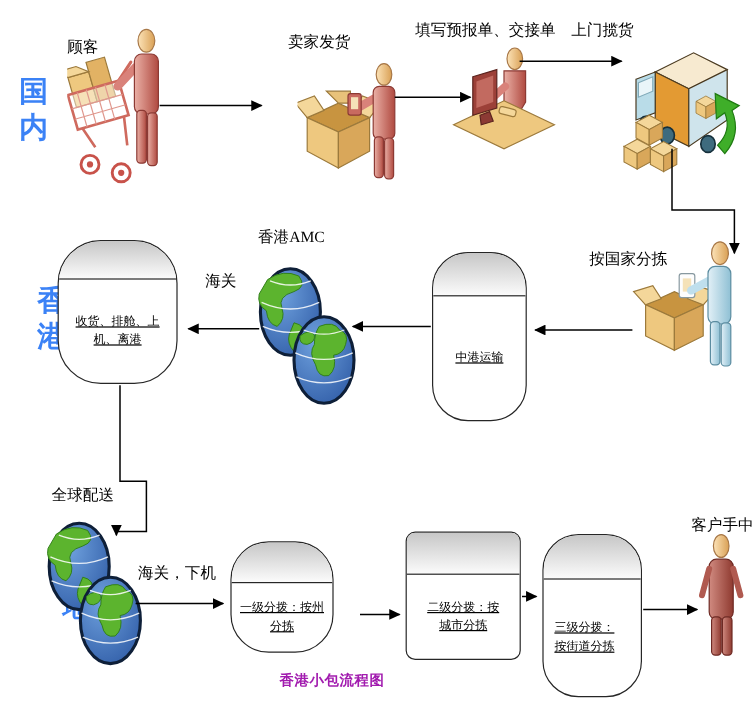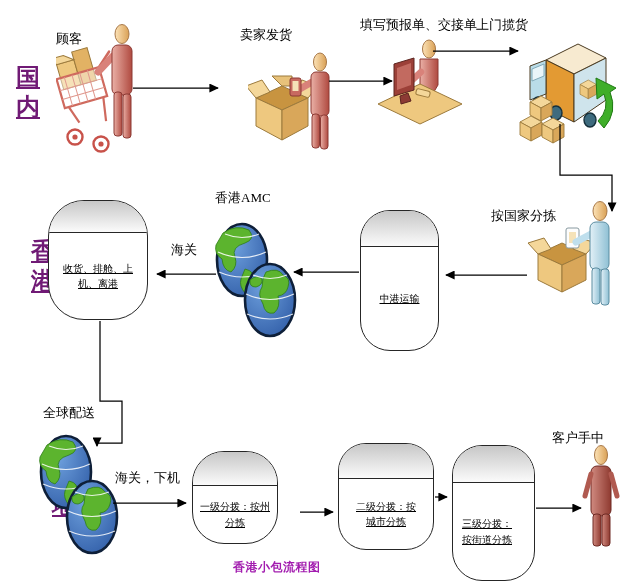--- a/index.html
+++ b/index.html
@@ -4,22 +4,22 @@
 <style>
   html,body{margin:0;padding:0;background:#fff;}
   #canvas{
     position:relative;width:628px;height:584px;background:#ffffff;
     font-family:"Liberation Serif","DejaVu Serif",serif;color:#000;overflow:hidden;
   }
   .overlay{position:absolute;left:0;top:0;width:628px;height:584px;pointer-events:none;}
   .icon{position:absolute;}
   .flow-label{position:absolute;font-size:13px;color:#000;white-space:nowrap;line-height:1.1;}
   .rail-label{
-    position:absolute;color:#701a75;font-weight:bold;font-size:24px;width:30px;
-    text-align:center;word-break:break-all;line-height:1.25;text-decoration:underline;
+    position:absolute;color:#3b82f6;font-weight:bold;font-size:24px;width:30px;
+    text-align:center;word-break:break-all;line-height:1.25;
   }
   .rail-small{font-size:22px;width:26px;margin-left:34px;}
   .shape{
     position:absolute;box-sizing:border-box;border:1.4px solid #262626;background:#fff;
     overflow:hidden;display:flex;flex-direction:column;
   }
   .shape-header{flex:none;border-bottom:1.3px solid #262626;background:linear-gradient(#c7c7c7,#fbfbfb);}
   .shape-body{
     flex:1;display:flex;align-items:center;justify-content:center;
     font-size:10px;line-height:1.55;text-align:center;white-space:pre-line;padding:1px 2px;text-decoration:underline;
@@ -203,21 +203,21 @@
     <div class="shape-header" style="height:35px"></div>
     <div class="shape-body">中港运输</div>
   </div>
 
   <div class="shape" style="left:192px;top:451px;width:86px;height:93px;border-radius:32px">
     <div class="shape-header" style="height:33px"></div>
     <div class="shape-body">一级分拨：按州
 分拣</div>
   </div>
 
-  <div class="shape" style="left:338px;top:443px;width:96px;height:107px;border-radius:28px">
+  <div class="shape" style="left:338px;top:443px;width:96px;height:107px;border-radius:8px">
     <div class="shape-header" style="height:34px"></div>
     <div class="shape-body">二级分拨：按
 城市分拣</div>
   </div>
 
   <div class="shape" style="left:452px;top:445px;width:83px;height:136px;border-radius:30px">
     <div class="shape-header" style="height:36px"></div>
     <div class="shape-body left">三级分拨：
 按街道分拣</div>
   </div>
@@ -239,24 +239,24 @@
       <path d="M100,321 L100,401 L122,401 L122,443 L97,443 L97,446" marker-end="url(#arr)"></path>
       <path d="M113,503 L186,503" marker-end="url(#arr)"></path>
       <path d="M300,512 L333,512" marker-end="url(#arr)"></path>
       <path d="M435,497 L447,497" marker-end="url(#arr)"></path>
       <path d="M536,508 L581,508" marker-end="url(#arr)"></path>
     </g>
   </svg>
 
   <div class="flow-label" style="left:56px;top:32px">顾客</div>
   <div class="flow-label" style="left:240px;top:28px">卖家发货</div>
-  <div class="flow-label" style="left:360px;top:18px">填写预报单、交接单</div>
+  <div class="flow-label" style="left:346px;top:18px">填写预报单、交接单</div>
   <div class="flow-label" style="left:476px;top:18px">上门揽货</div>
   <div class="flow-label" style="left:491px;top:209px">按国家分拣</div>
   <div class="flow-label" style="left:215px;top:191px">香港AMC</div>
-  <div class="flow-label" style="left:171px;top:243px">海关</div>
+  <div class="flow-label" style="left:171px;top:227px">海关</div>
   <div class="flow-label" style="left:43px;top:406px">全球配送</div>
   <div class="flow-label" style="left:115px;top:471px">海关，下机</div>
-  <div class="flow-label" style="left:552px;top:431px">客户手中</div>
+  <div class="flow-label" style="left:576px;top:431px">客户手中</div>
 
   <div class="caption" style="left:233px;top:559px">香港小包流程图</div>
 
 </div>
 
 </body></html>

